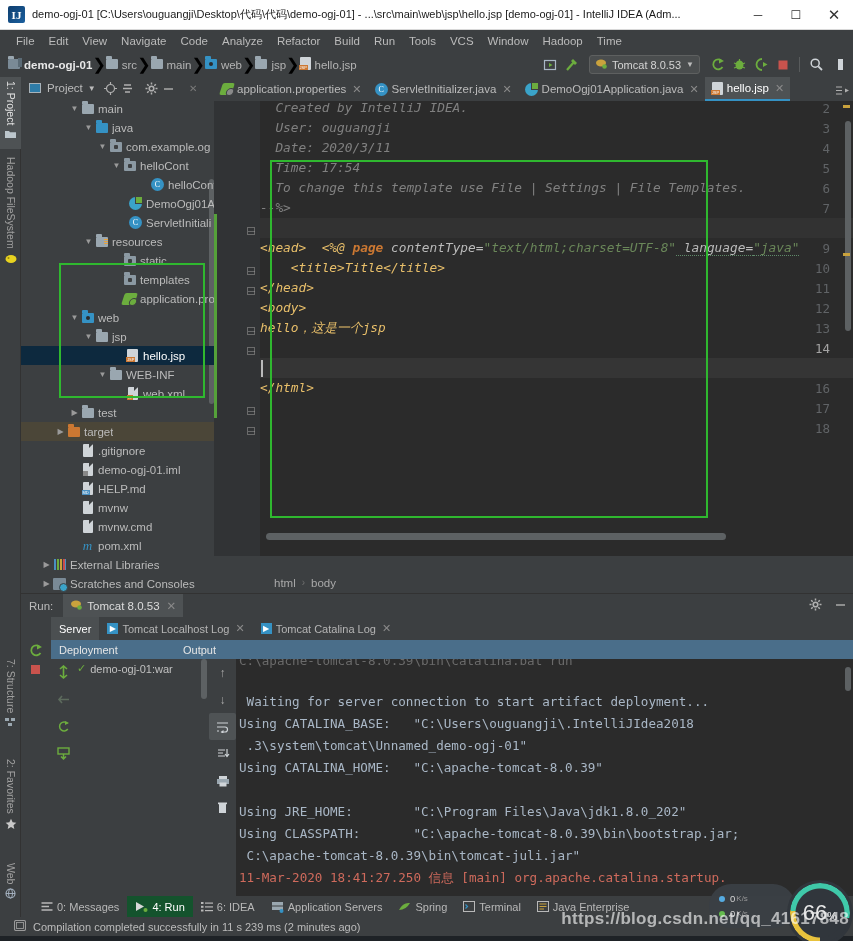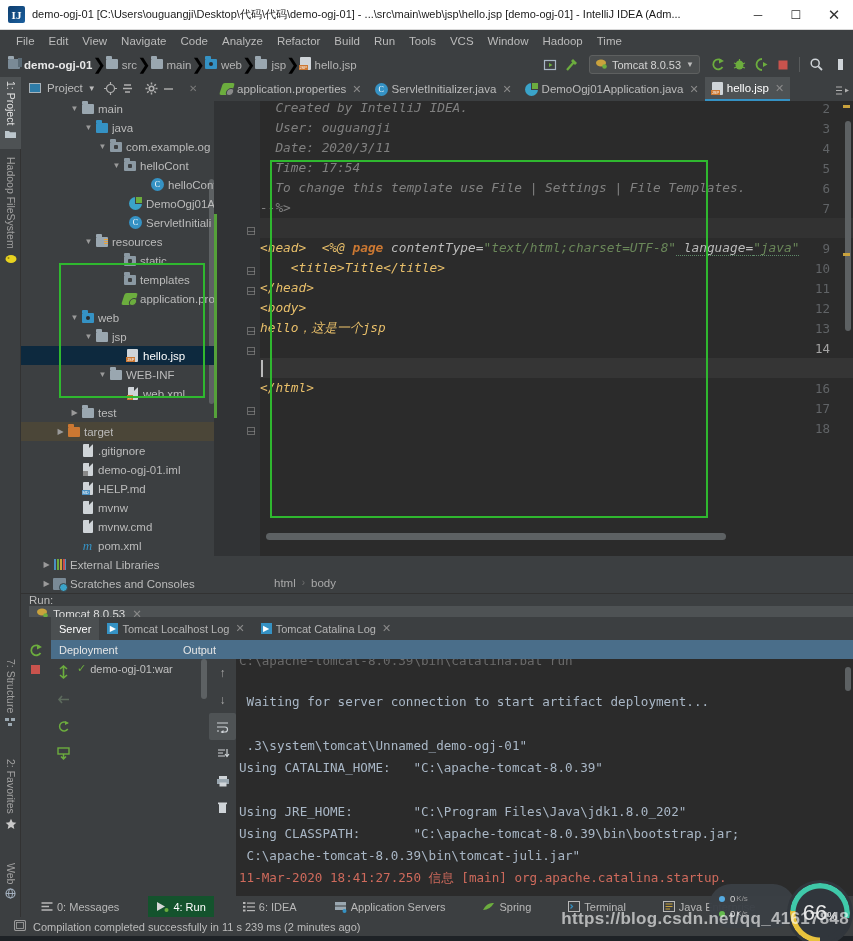--- a/index.html
+++ b/index.html
@@ -260,23 +260,22 @@
     font-size: 11.5px; color: #a9a9a9;
   }
   .breadcrumb-bar .sep { color: #6f6f6f; margin: 0 6px; font-size: 10px; }
 
   
   .run-panel {
     position: absolute; left: 21px; top: 593px; width: 832px; height: 305px;
     background: #3c3f41;
   }
   .run-head {
-    height: 24px; display: flex; padding-left: 8px;
+    height: 24px; display: flex; align-items: center; padding-left: 8px;
     border-top: 1px solid #323232;
-    flex-direction: column;
   }
   .run-head .run-lbl { font-size: 11.5px; color: #bbb; margin-right: 10px; }
   .run-tab {
     height: 24px; display:flex; align-items:center; padding: 0 7px;
     background: #4e5254; font-size: 11.5px; color: #dcdcdc;
   }
   .run-tab .x { margin-left: 7px; color: #8a8a8a; }
   .run-head-right { margin-left:auto; display:flex; align-items:center; padding-right:6px; }
 
   .subtabs {
@@ -342,21 +341,21 @@
   .cl.red { color:#cf6a5c; }
   .cl.faded { color:#6a6a6a; }
   .console-vscroll {
     position:absolute; right:2px; top:8px; width:6px; height:24px;
     background:#5d6163; border-radius:3px;
   }
 
   
   .toolwin-bar {
     position: absolute; left: 21px; top: 896px; width: 832px; height: 21px;
-    background: #3c3f41; display: flex; align-items: flex-start; padding-left: 12px; gap: 21px;
+    background: #3c3f41; display: flex; align-items: flex-start; padding-left: 12px;
   }
   .tw {
     height: 21px; display: flex; align-items: center; padding: 0 8px;
     font-size: 11px; color: #b8b8b8; white-space: nowrap;
   }
   .tw.active { background: #14532d; color: #ffffff; }
   .tw .twic { margin-right: 4px; display:flex; align-items:center; }
 
   .statusbar {
     position: absolute; left: 0; top: 917px; width: 853px; height: 19px;
@@ -1017,20 +1016,21 @@
         <svg width="13" height="13" viewBox="0 0 13 13">
             <rect x="3" y="3" width="7" height="9" fill="#cfd4d8"></rect>
             <rect x="2" y="1.5" width="9" height="1.7" fill="#cfd4d8"></rect>
           </svg>
       </div>
     </div>
 
     <div class="console">
       <div class="cl faded" style="top:-6px">C:\apache-tomcat-8.0.39\bin\catalina.bat run</div>
       <div class="cl" style="top:35px"> Waiting for server connection to start artifact deployment...</div>
+      <div class="cl" style="top:57px">Using CATALINA_BASE:   "C:\Users\ouguangji\.IntelliJIdea2018</div>
       <div class="cl" style="top:79px"> .3\system\tomcat\Unnamed_demo-ogj-01"</div>
       <div class="cl" style="top:101px">Using CATALINA_HOME:   "C:\apache-tomcat-8.0.39"</div>
       <div class="cl" style="top:145px">Using JRE_HOME:        "C:\Program Files\Java\jdk1.8.0_202"</div>
       <div class="cl" style="top:167px">Using CLASSPATH:       "C:\apache-tomcat-8.0.39\bin\bootstrap.jar;</div>
       <div class="cl" style="top:189px"> C:\apache-tomcat-8.0.39\bin\tomcat-juli.jar"</div>
       <div class="cl red" style="top:211px">11-Mar-2020 18:41:27.250 信息 [main] org.apache.catalina.startup.</div>
       <div class="console-vscroll"></div>
     </div>
   </div>
 

